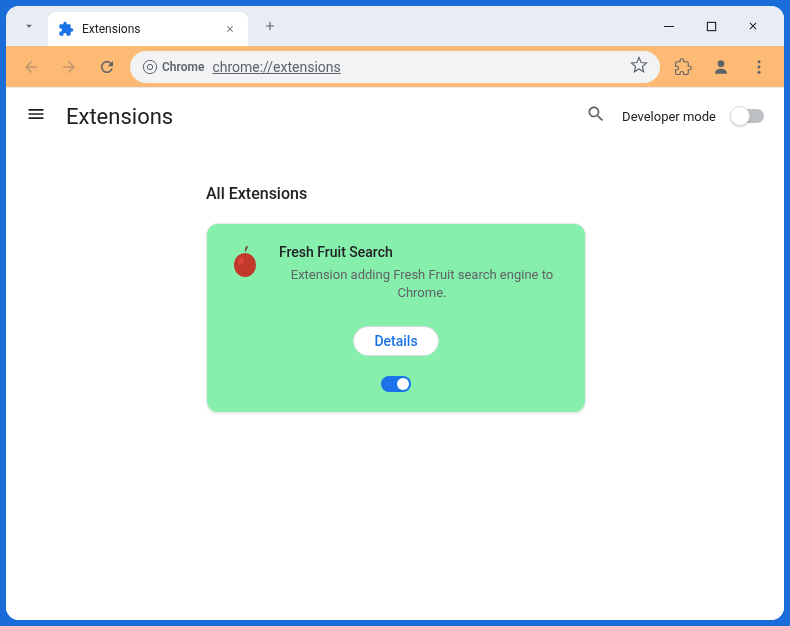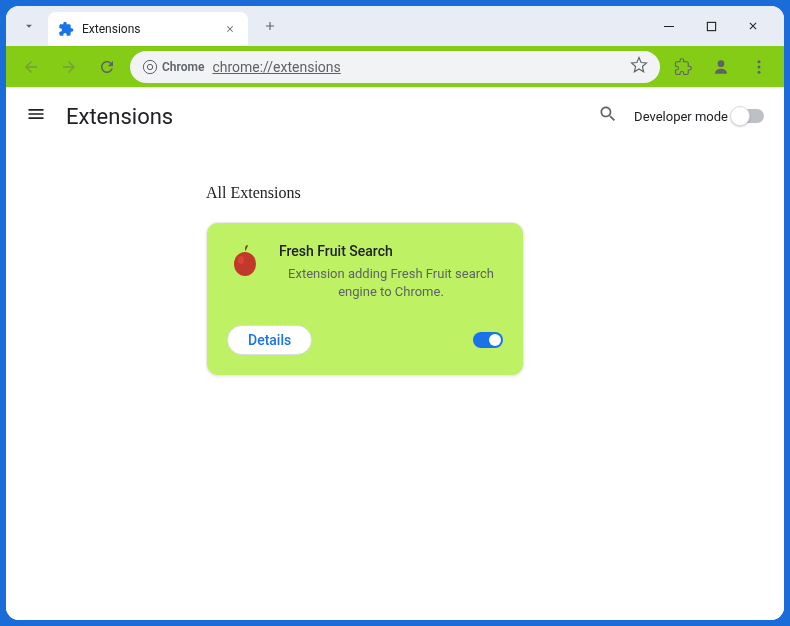--- a/index.html
+++ b/index.html
@@ -10,47 +10,47 @@
 .tab-dropdown { width: 30px; height: 30px; display: flex; align-items: center; justify-content: center; cursor: pointer; border-radius: 6px; }
 .tab { background: #fff; border-radius: 8px 8px 0 0; height: 34px; margin-top: 6px; display: flex; align-items: center; padding: 0 10px; gap: 8px; min-width: 200px; }
 .tab-icon { width: 16px; height: 16px; display: flex; align-items: center; justify-content: center; color: #1a73e8; }
 .tab-title { font-size: 12px; color: #202124; flex: 1; }
 .tab-close { width: 16px; height: 16px; display: flex; align-items: center; justify-content: center; cursor: pointer; color: #5f6368; font-size: 14px; }
 .new-tab { width: 28px; height: 28px; display: flex; align-items: center; justify-content: center; cursor: pointer; color: #5f6368; border-radius: 50%; margin-left: 4px; }
 .titlebar-spacer { flex: 1; }
 .window-controls { display: flex; gap: 12px; padding-right: 8px; }
 .window-btn { width: 30px; height: 30px; display: flex; align-items: center; justify-content: center; cursor: pointer; color: #202124; }
 
-.toolbar { height: 42px; background: #84cc16; display: flex; align-items: center; padding: 0 10px; gap: 8px; border-bottom: 1px solid #e8eaed; }
+.toolbar { height: 42px; background: #fdba74; display: flex; align-items: center; padding: 0 10px; gap: 8px; border-bottom: 1px solid #e8eaed; }
 .nav-btn { width: 30px; height: 30px; display: flex; align-items: center; justify-content: center; cursor: pointer; color: #5f6368; border-radius: 50%; }
 .nav-btn.disabled { opacity: 0.4; }
 .omnibox { flex: 1; height: 32px; background: #f1f3f4; border-radius: 16px; display: flex; align-items: center; padding: 0 12px; gap: 8px; }
 .omnibox-icon { display: flex; align-items: center; gap: 4px; color: #5f6368; font-size: 12px; }
 .omnibox-text { color: #5f6368; font-size: 14px; flex: 1; text-decoration: underline; }
 .omnibox-star { color: #5f6368; cursor: pointer; }
 .toolbar-icon { width: 30px; height: 30px; display: flex; align-items: center; justify-content: center; cursor: pointer; color: #5f6368; }
 
 .page-header { height: 56px; background: #fff; display: flex; align-items: center; padding: 0 20px; gap: 16px; }
 .menu-btn { width: 24px; cursor: pointer; color: #202124; }
 .page-title { font-size: 22px; color: #202124; font-weight: 400; flex: 1; }
 .search-btn { cursor: pointer; color: #5f6368; }
-.dev-mode { display: flex; align-items: center; gap: 4px; font-size: 13px; color: #202124; }
+.dev-mode { display: flex; align-items: center; gap: 16px; font-size: 13px; color: #202124; }
 .toggle { width: 32px; height: 14px; background: #bdc1c6; border-radius: 7px; position: relative; cursor: pointer; }
 .toggle::after { content: ""; position: absolute; width: 18px; height: 18px; background: #fff; border: 1px solid #dadce0; border-radius: 50%; left: -2px; top: -3px; box-shadow: 0 1px 2px rgba(0,0,0,0.2); }
 
 .content { flex: 1; background: #fff; padding: 20px 40px; position: relative; overflow: hidden; }
-.section-title { font-size: 16px; color: #202124; font-weight: 500; margin-left: 160px; margin-bottom: 20px; margin-top: 20px; font-family: Liberation Serif, serif; }
-
-.card { width: 318px; margin-left: 160px; background: #bef264; border: 1px solid #e8eaed; border-radius: 12px; padding: 20px; box-shadow: 0 1px 3px rgba(0,0,0,0.08); }
+.section-title { font-size: 16px; color: #202124; font-weight: 500; margin-left: 160px; margin-bottom: 20px; margin-top: 20px; }
+
+.card { width: 380px; margin-left: 160px; background: #86efac; border: 1px solid #e8eaed; border-radius: 12px; padding: 20px; box-shadow: 0 1px 3px rgba(0,0,0,0.08); }
 .card-header { display: flex; gap: 16px; margin-bottom: 24px; }
 .ext-icon { width: 36px; height: 36px; flex-shrink: 0; }
 .ext-info { flex: 1; }
 .ext-name { font-size: 14px; color: #202124; font-weight: 500; margin-bottom: 6px; }
 .ext-desc { font-size: 13px; color: #5f6368; line-height: 1.4; text-align: center; }
-.card-actions { display: flex; align-items: center; gap: 10px; }
+.card-actions { display: flex; align-items: center; gap: 10px; flex-direction: column; }
 .pill-btn { padding: 6px 20px; border: 1px solid #dadce0; border-radius: 18px; background: #fff; color: #1a73e8; font-size: 14px; cursor: pointer; font-weight: 500; }
 .card-spacer { flex: 1; }
 .switch { width: 30px; height: 16px; background: #1a73e8; border-radius: 8px; position: relative; cursor: pointer; }
 .switch::after { content: ""; position: absolute; width: 12px; height: 12px; background: #fff; border-radius: 50%; right: 2px; top: 2px; }
 
 .watermark { position: absolute; top: 50%; left: 50%; transform: translate(-50%, -50%); pointer-events: none; opacity: 0.08; display: flex; flex-direction: column; align-items: center; gap: 20px; z-index: -1; }
 .wm-icon { width: 220px; height: 220px; }
 .wm-text { font-size: 72px; font-weight: bold; color: #666; font-style: italic; }
 </style>
 </head>

